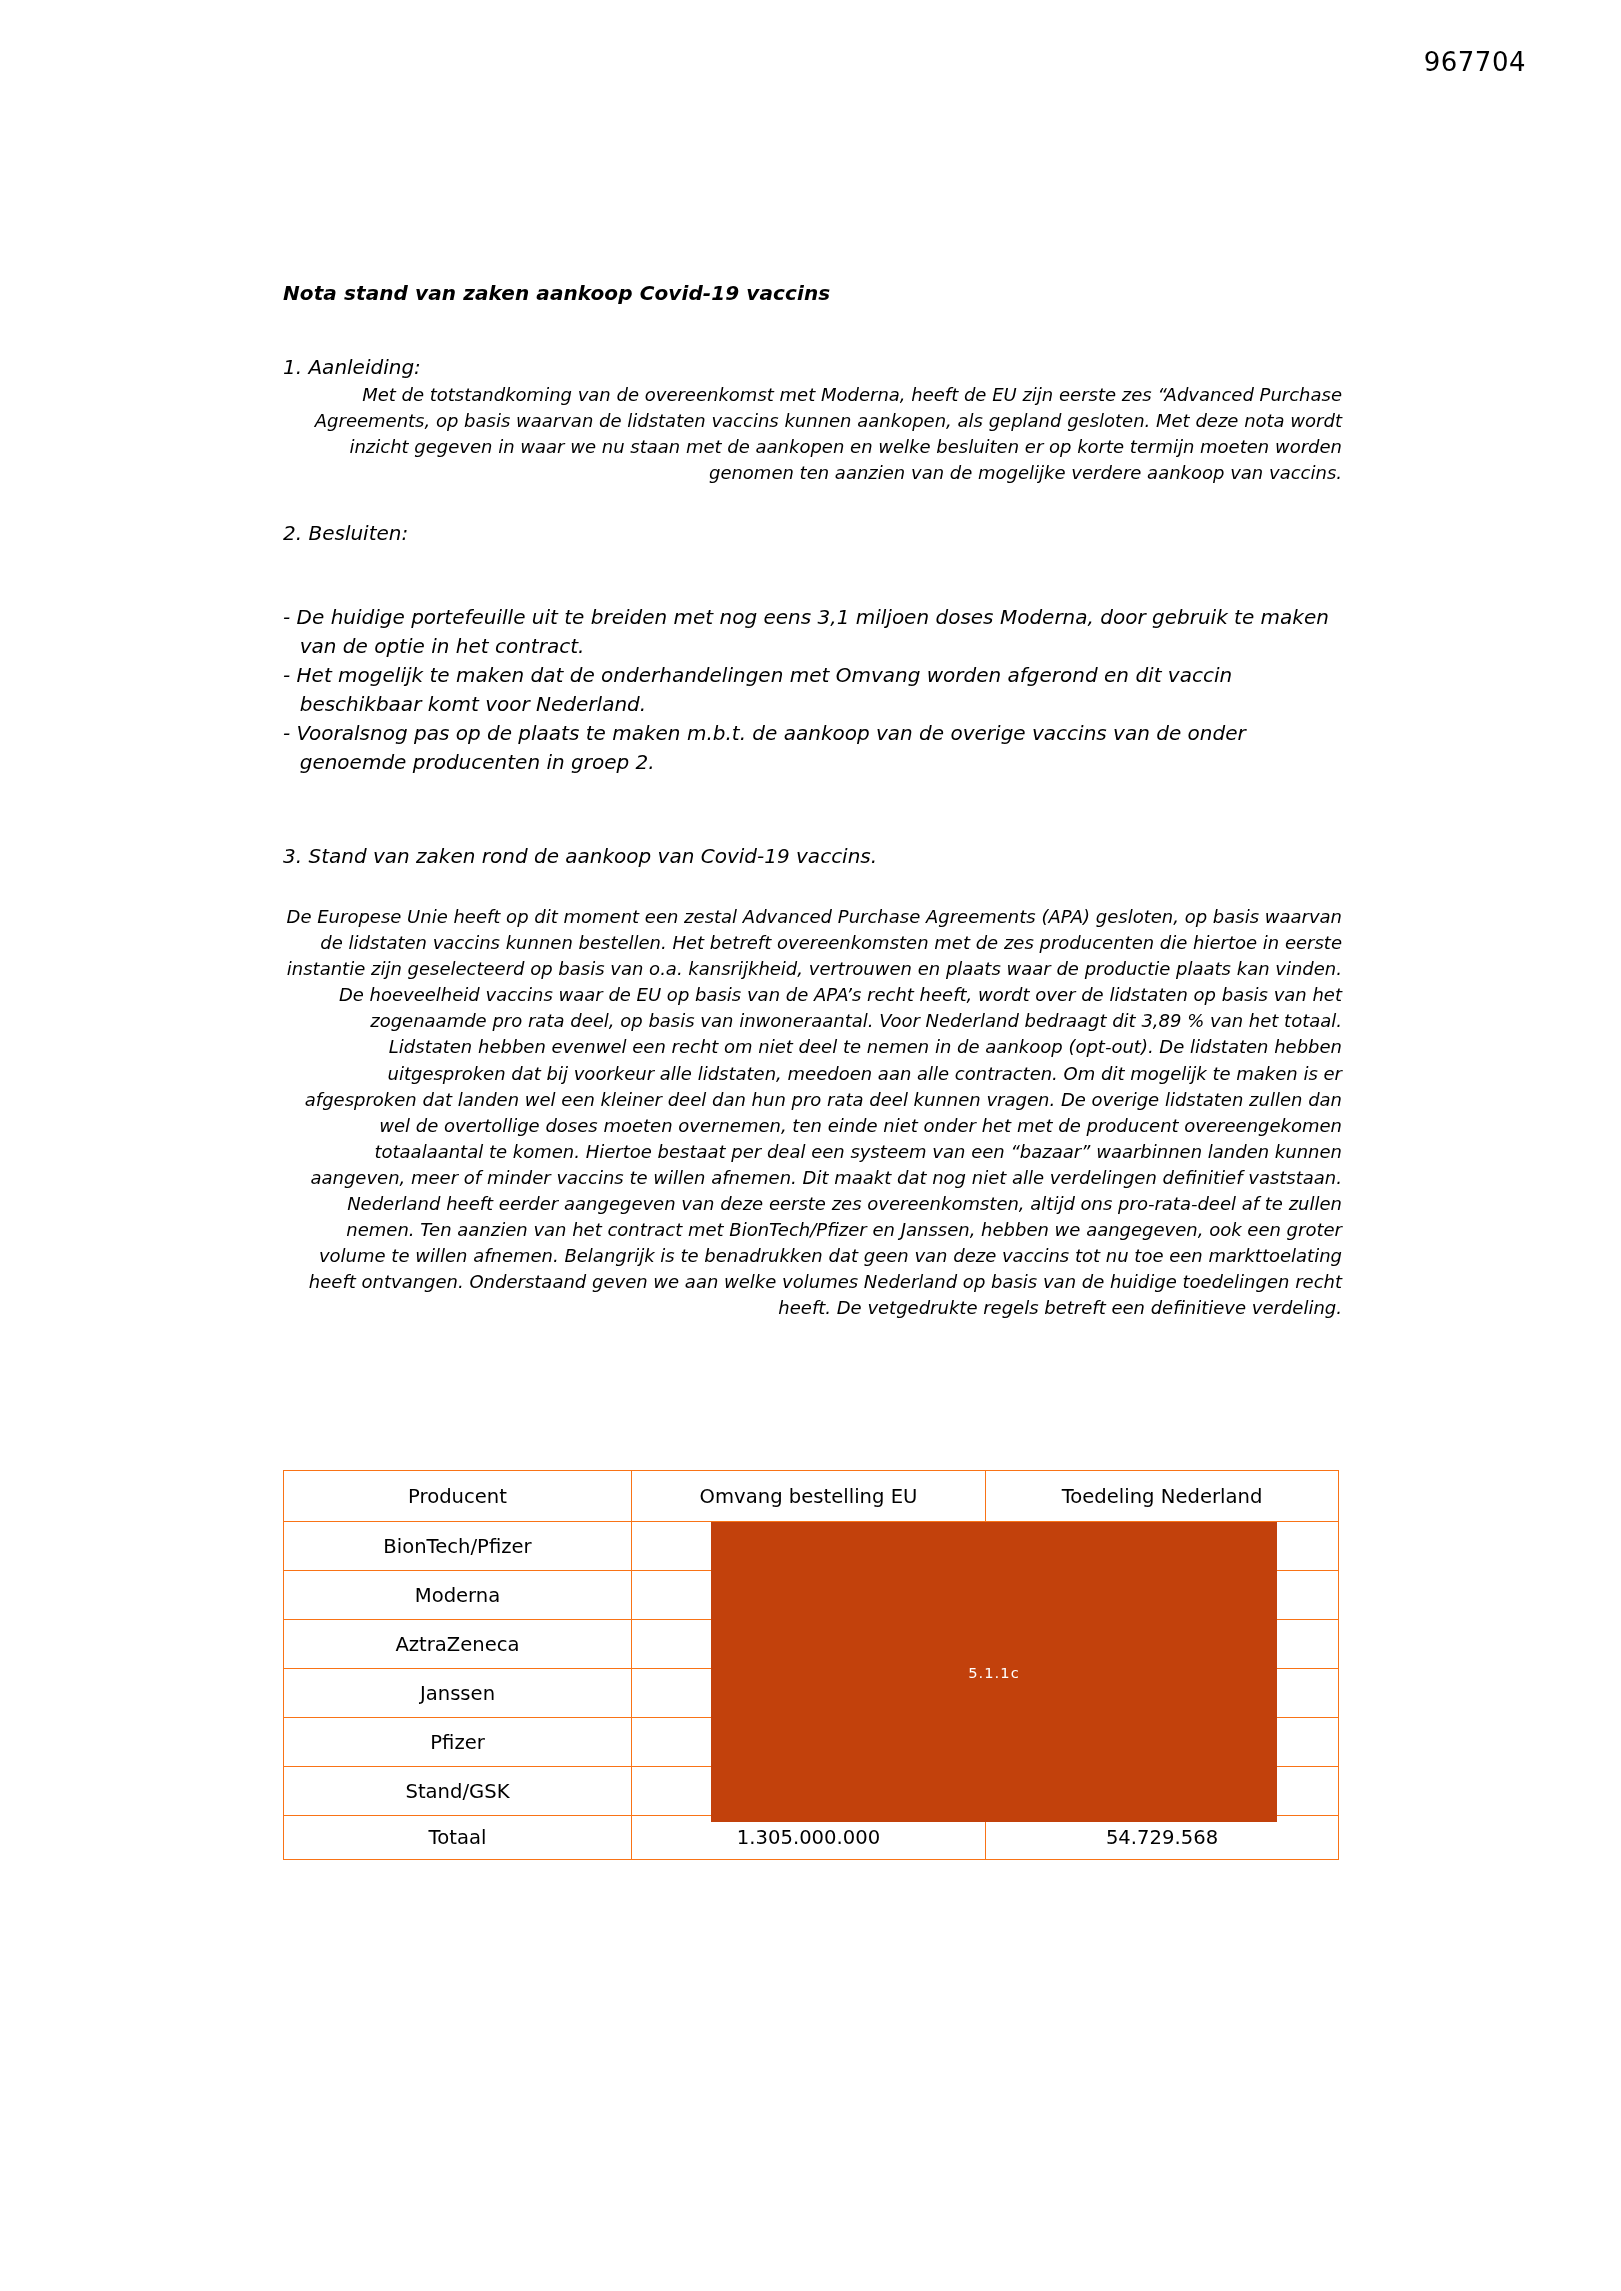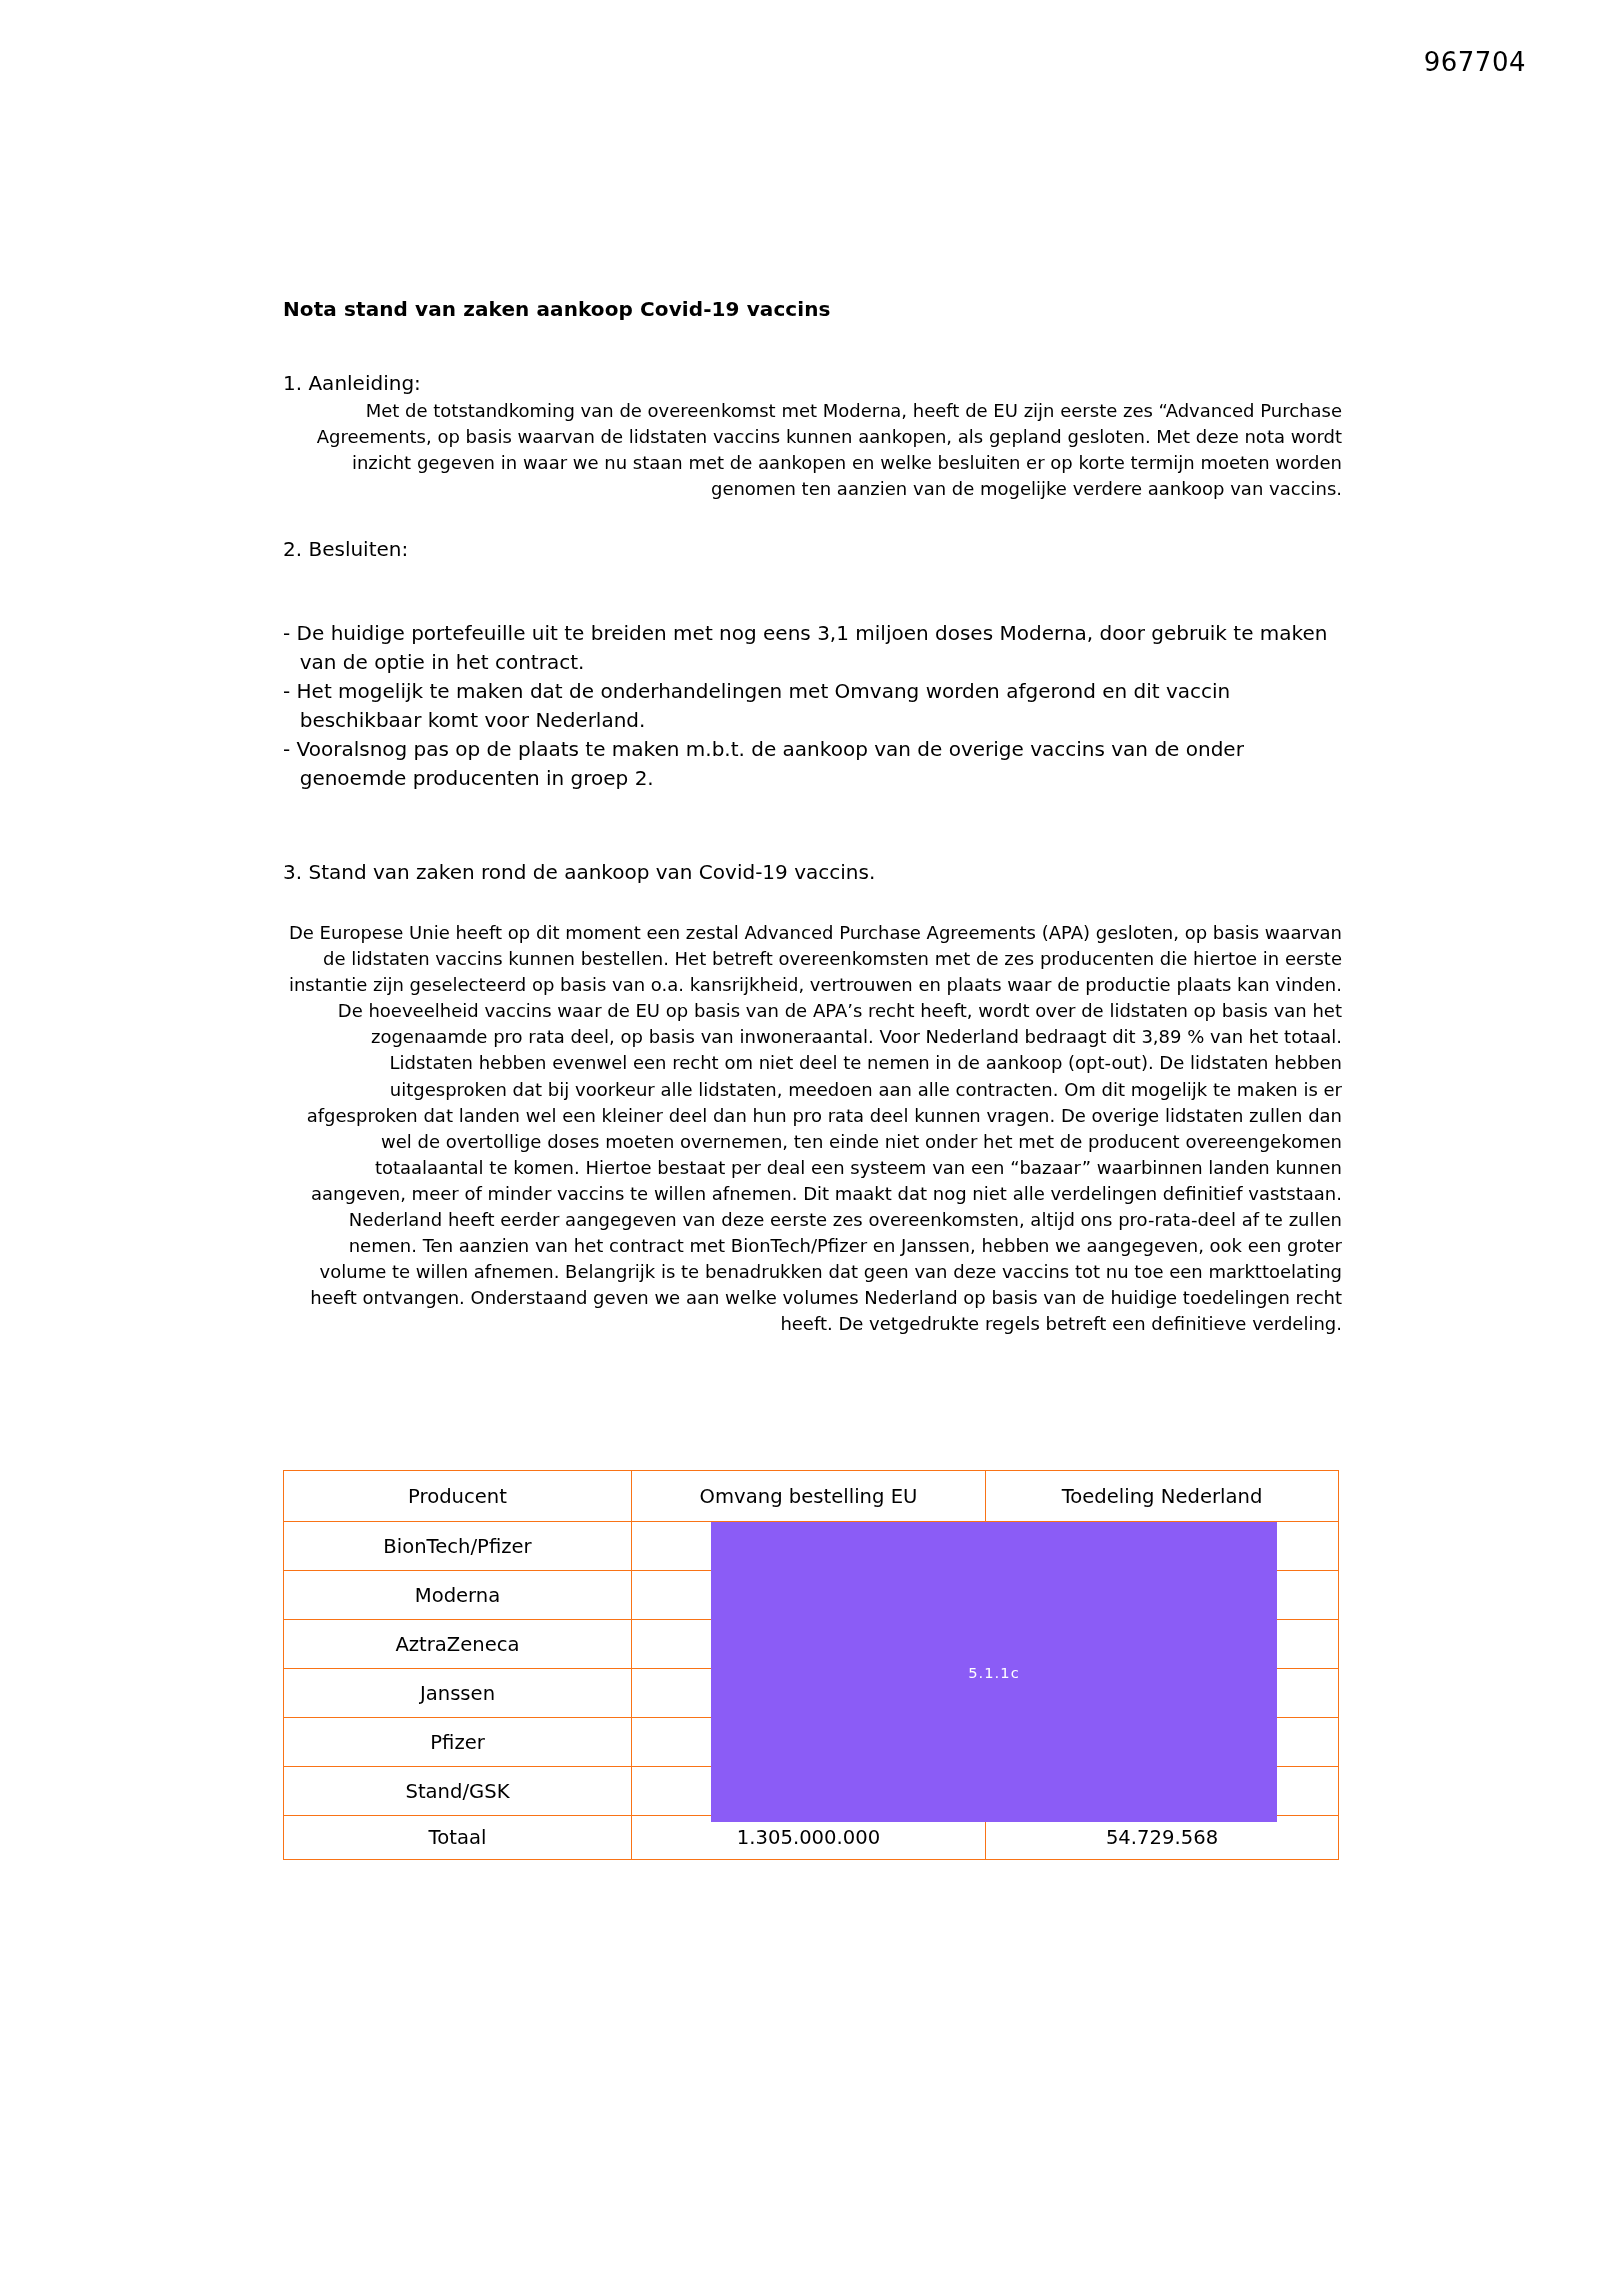--- a/index.html
+++ b/index.html
@@ -30,22 +30,23 @@
     font-size: 26px;
     letter-spacing: 0.5px;
     color: #000;
     white-space: nowrap;
   }
 
   
   .content {
     position: absolute;
     left: 283px;
-    top: 296px;
+    top: 280px;
     width: 1059px;
+    font-style: italic;
   }
 
   .doc-title {
     font-size: 20px;
     font-weight: bold;
     letter-spacing: 0.1px;
     margin: 0 0 47px 0;
     line-height: 1.3;
   }
 
@@ -120,21 +121,21 @@
     height: 43px;
   }
 
   
   .redaction {
     position: absolute;
     left: 711px;
     top: 1522px;
     width: 566px;
     height: 300px;
-    background: #8b5cf6;
+    background: #c2410c;
     display: flex;
     align-items: center;
     justify-content: center;
     z-index: 5;
   }
   .redaction-label {
     color: #ffffff;
     font-size: 14.7px;
     letter-spacing: 1px;
     user-select: none;

